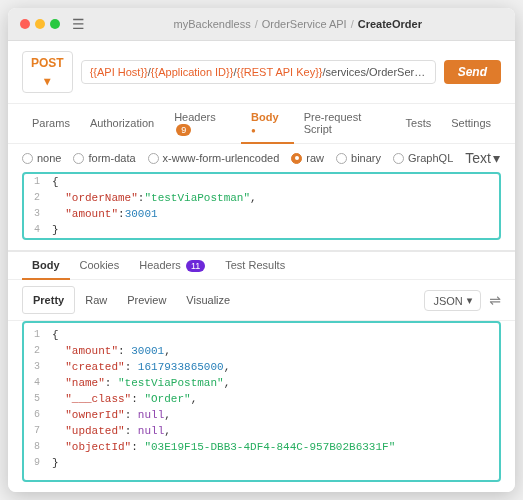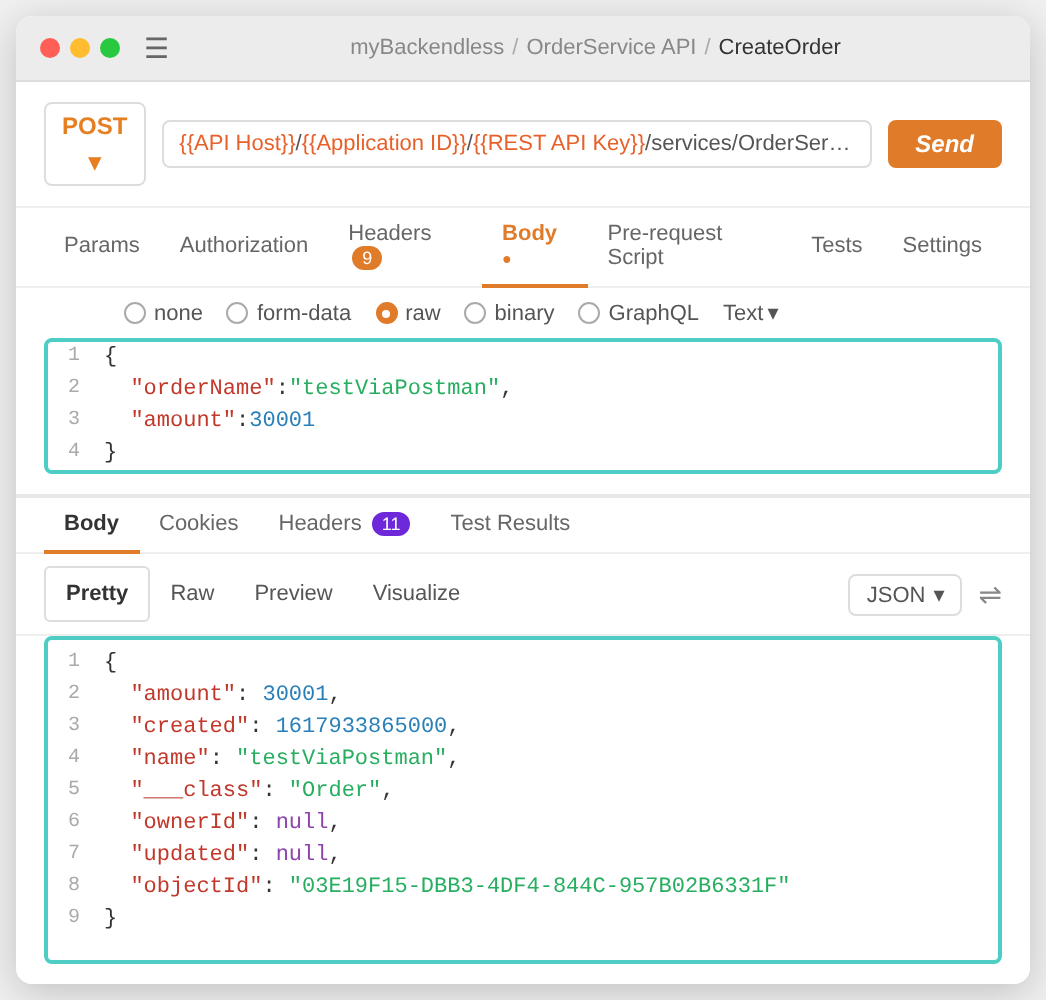--- a/index.html
+++ b/index.html
@@ -59,21 +59,21 @@
       align-items: flex-start;
       gap: 4px;
       font-size: 11px;
       color: #888;
       flex: 1;
       justify-content: center;
     }
 
     .breadcrumb span.active {
       color: #333;
-      font-weight: 400;
+      font-weight: 700;
     }
 
     .breadcrumb-sep { color: #aaa; }
 
     
     .top-section {
       background: #fff;
       border-bottom: 2px solid #e8e8e8;
       padding: 0;
     }
@@ -159,21 +159,20 @@
       margin-left: 2px;
     }
 
     
     .body-options {
       display: flex;
       align-items: center;
       padding: 6px 14px;
       gap: 12px;
       flex-wrap: wrap;
-      margin-left: 40px;
     }
 
     .radio-option {
       display: flex;
       align-items: center;
       gap: 4px;
       font-size: 11px;
       color: #555;
       cursor: pointer;
     }
@@ -196,21 +195,21 @@
 
     .radio-circle.checked::after {
       content: '';
       width: 4px;
       height: 4px;
       border-radius: 50%;
       background: #fff;
     }
 
     .type-select {
-      font-size: 11px;
+      font-size: 14px;
       color: #555;
       border: none;
       background: transparent;
       cursor: pointer;
       display: flex;
       align-items: center;
       gap: 2px;
     }
 
     
@@ -406,20 +405,24 @@
     </div>
 
     <div class="body-options">
       <label class="radio-option">
         <div class="radio-circle"></div>
         <span>none</span>
       </label>
       <label class="radio-option">
         <div class="radio-circle"></div>
         <span>form-data</span>
+      </label>
+      <label class="radio-option">
+        <div class="radio-circle"></div>
+        <span>x-www-form-urlencoded</span>
       </label>
       <label class="radio-option">
         <div class="radio-circle checked"></div>
         <span>raw</span>
       </label>
       <label class="radio-option">
         <div class="radio-circle"></div>
         <span>binary</span>
       </label>
       <label class="radio-option">

